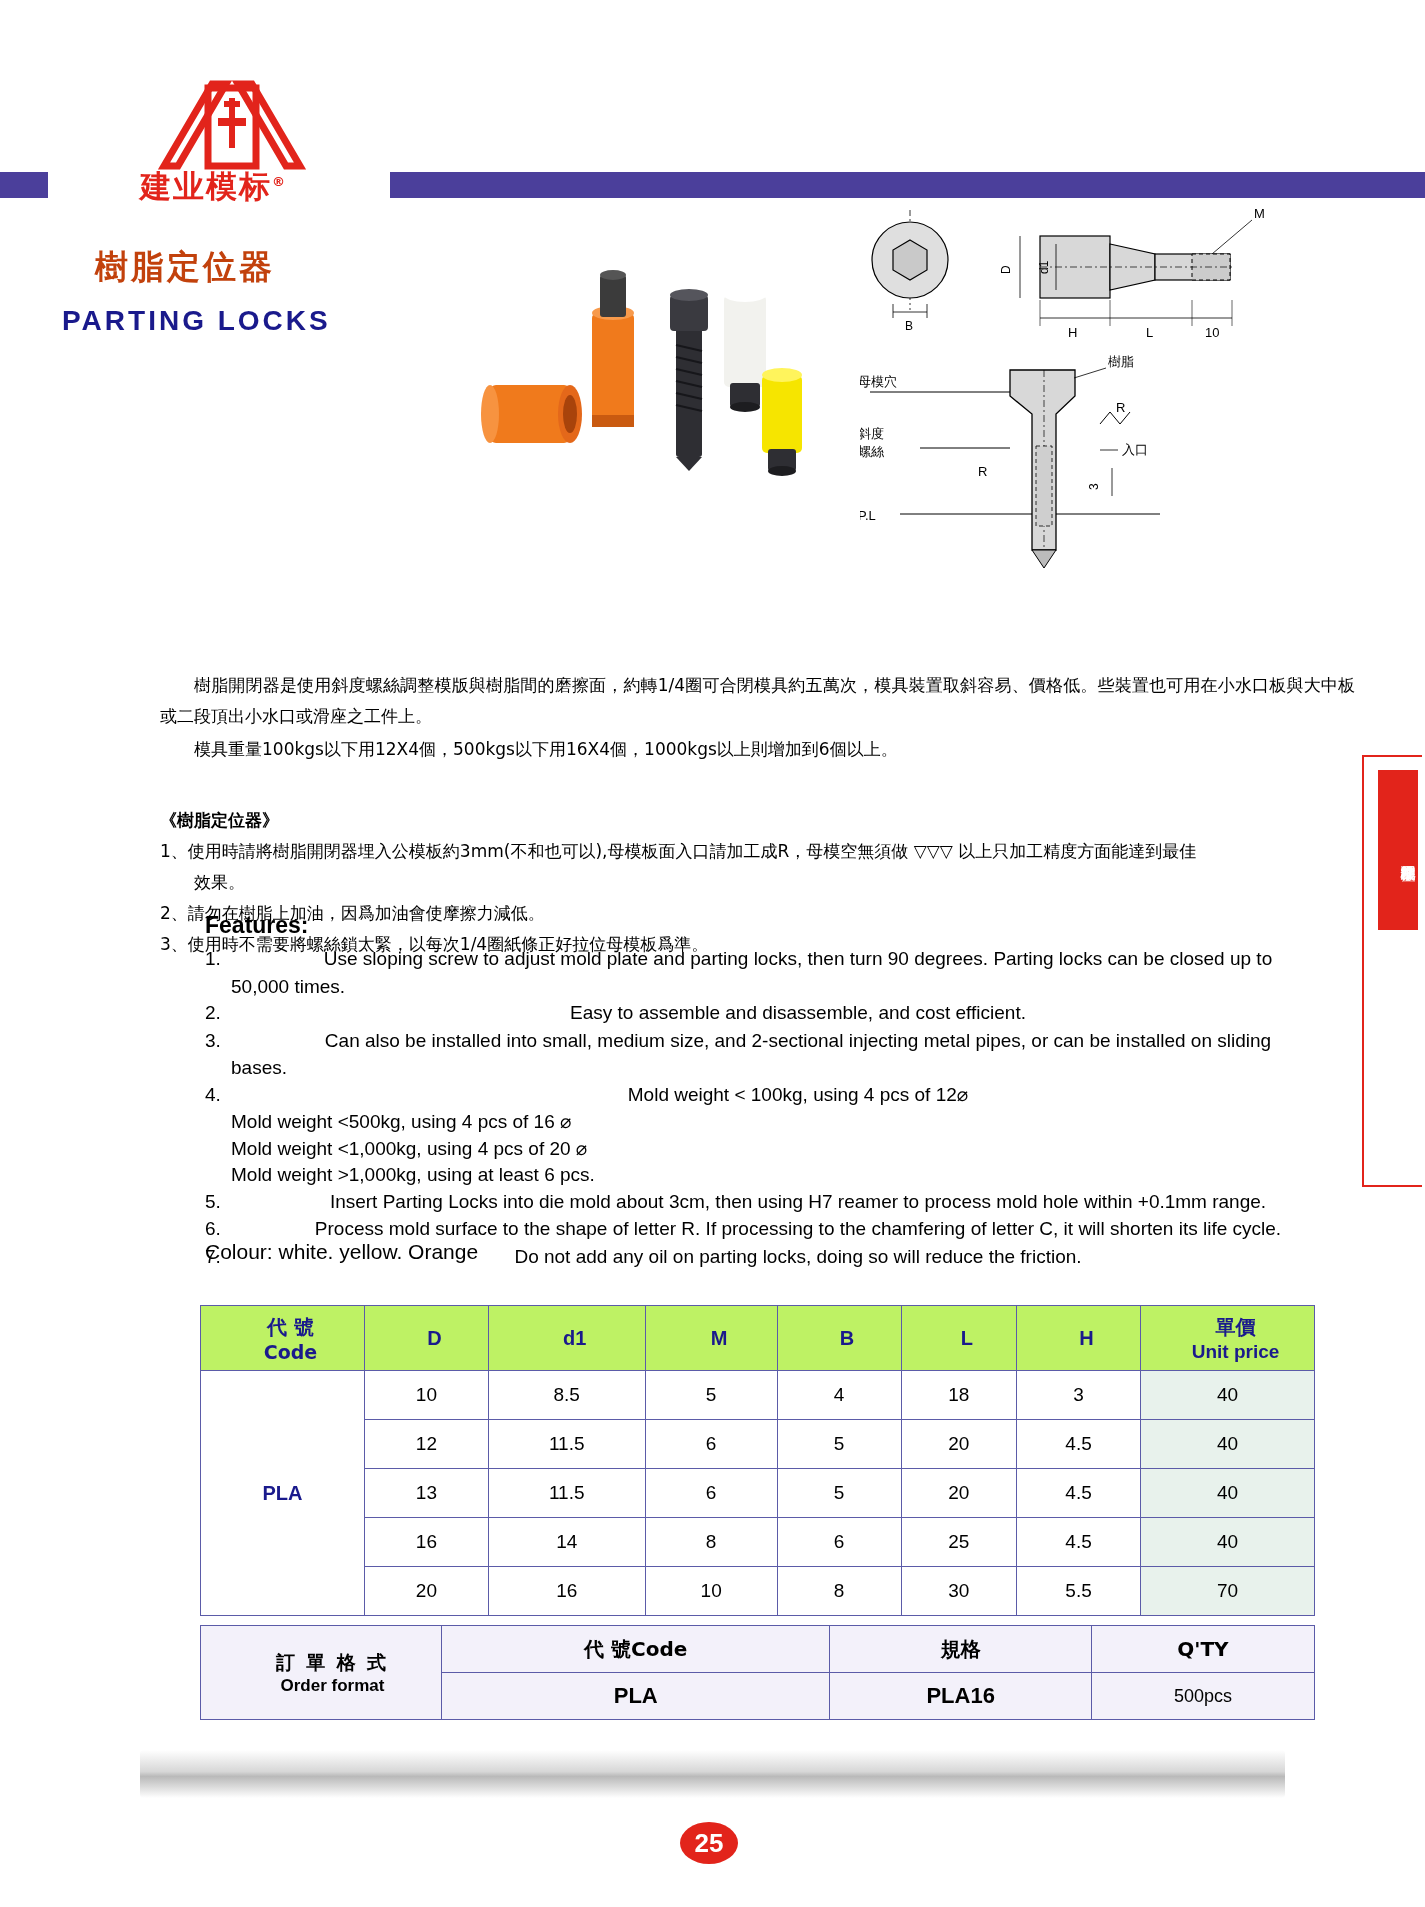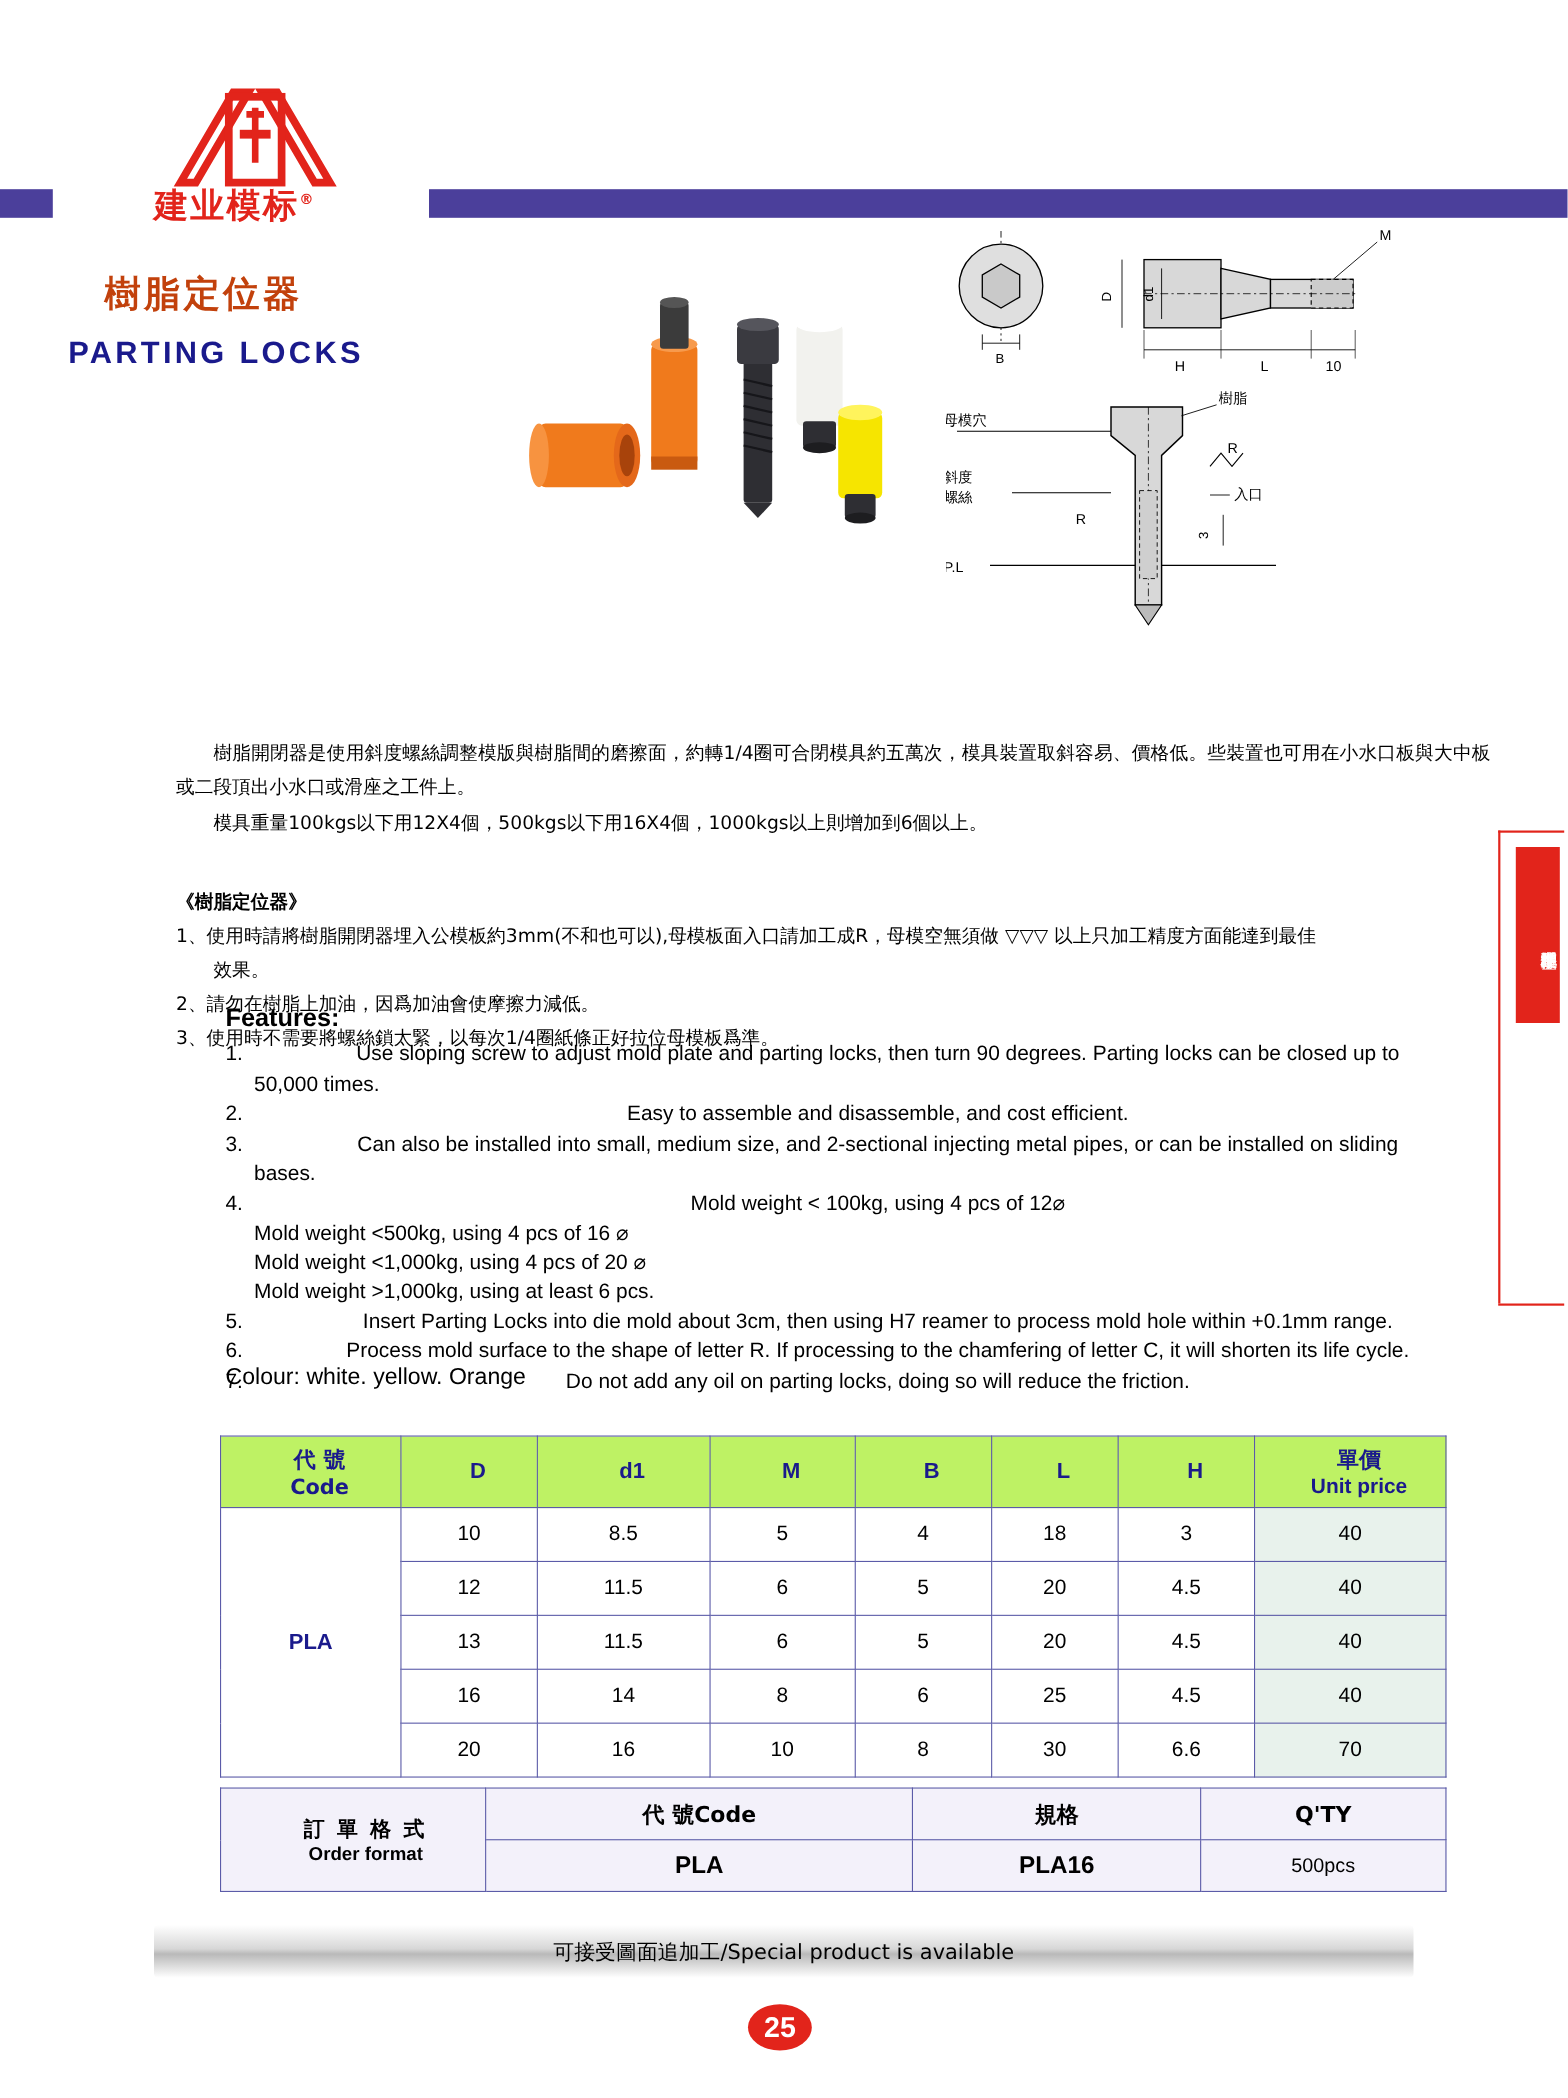--- a/index.html
+++ b/index.html
@@ -446,21 +446,21 @@
         <td>25</td>
         <td>4.5</td>
         <td class="col-price">40</td>
       </tr>
       <tr>
         <td>20</td>
         <td>16</td>
         <td>10</td>
         <td>8</td>
         <td>30</td>
-        <td>6.6</td>
+        <td>5.5</td>
         <td class="col-price">70</td>
       </tr>
     </tbody>
   </table>
 
   <table class="order-table">
     <tbody>
         <tr>
       <td class="order-label" rowspan="2">
         <span class="cn">訂 單 格 式</span>
@@ -472,21 +472,20 @@
     </tr>
     <tr>
       <td class="order-val">PLA</td>
       <td class="order-val">PLA16</td>
       <td class="order-qty">500pcs</td>
     </tr>
   </tbody>
     </table>
 
   <div class="bottom-bar"></div>
-  <div class="bottom-text">可接受圖面追加工/Special product is available</div>
   <div class="page-num">25</div>
 
   <div class="side-line"></div>
   <div class="side-line2"></div>
   <div class="side-line3"></div>
   <div class="side-tab">塑膠模標準零配件</div>
 
 </div>
 
 </body></html>

